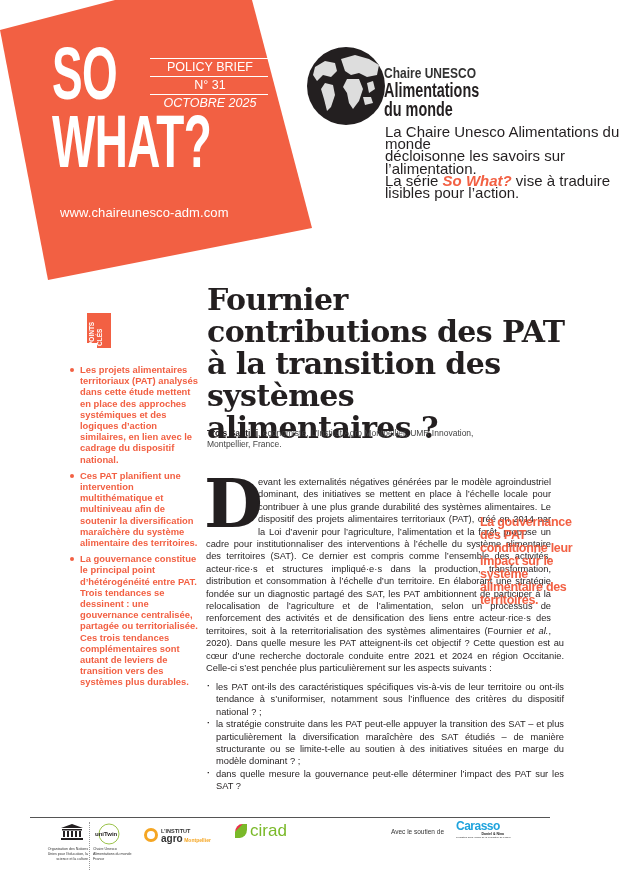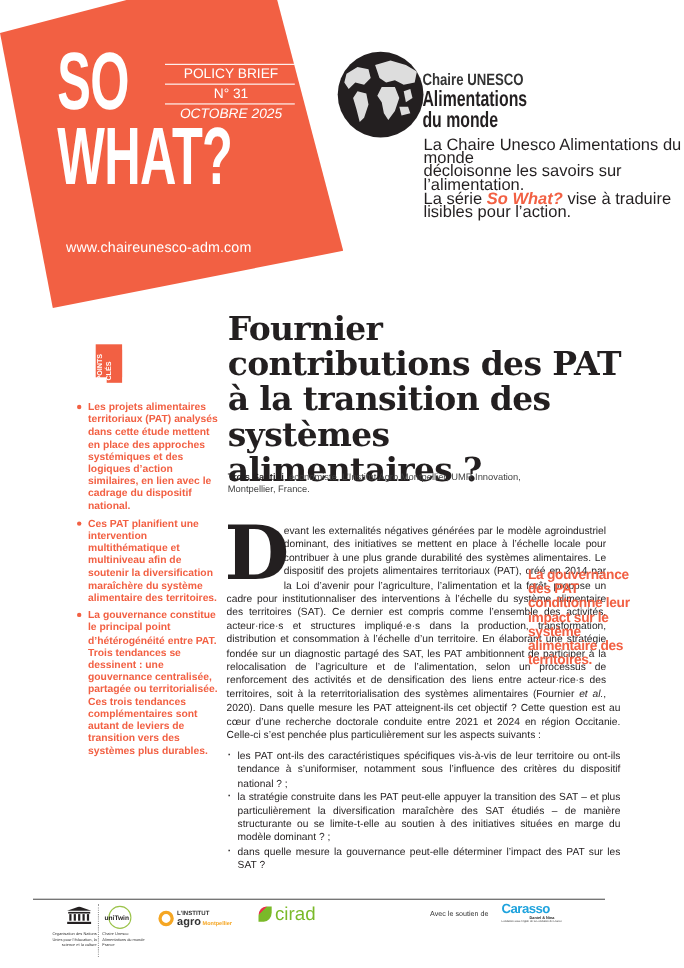--- a/index.html
+++ b/index.html
@@ -14,21 +14,21 @@
   .so-what {
     position: absolute; left: 52px; top: 40px; color: #fff;
     font-family: "Liberation Sans", sans-serif; font-weight: bold;
     font-size: 74px; line-height: 68px; letter-spacing: -1px;
     transform: scaleX(0.62); transform-origin: left top; white-space: nowrap;
   }
   .so-what div { height: 68px; }
   .brief-lines { position: absolute; left: 150px; top: 58px; width: 118px; text-align: center; }
   .brief-line { border-top: 1.5px solid #fff; height: 18px; color: #fff; font-size: 12.5px; line-height: 17px; padding-left: 2px; white-space: nowrap; }
   .brief-line.last { border-top: 1.5px solid #fff; font-style: italic; }
-  .website { position: absolute; left: 60px; top: 205px; color: #fff; font-size: 13px; letter-spacing: 0.1px; margin-top: 12px; }
+  .website { position: absolute; left: 60px; top: 205px; color: #fff; font-size: 13px; letter-spacing: 0.1px; }
 
   .globe { position: absolute; left: 307px; top: 47px; width: 78px; height: 78px; border-radius: 50%; background: #231f20; overflow: hidden; }
   .globe svg { width: 78px; height: 78px; }
   .chaire-title { position: absolute; left: 384px; top: 64px; color: #231f20; font-weight: bold; line-height: 17px; }
   .chaire-title .l1 { font-size: 15px; transform: scaleX(0.8); transform-origin: left; white-space: nowrap; display: block; color: #333; }
   .chaire-title .l2, .chaire-title .l3 { font-size: 20px; transform: scaleX(0.72); transform-origin: left; white-space: nowrap; display: block; line-height: 19px; }
   .chaire-desc { position: absolute; left: 385px; top: 126px; width: 235px; font-size: 15px; line-height: 12.2px; color: #231f20; }
   .chaire-desc .sw { color: #f26043; font-weight: bold; font-style: italic; }
 
   .points-cles { position: absolute; left: 87px; top: 313px; width: 24px; height: 30px; background: #f26043; }

